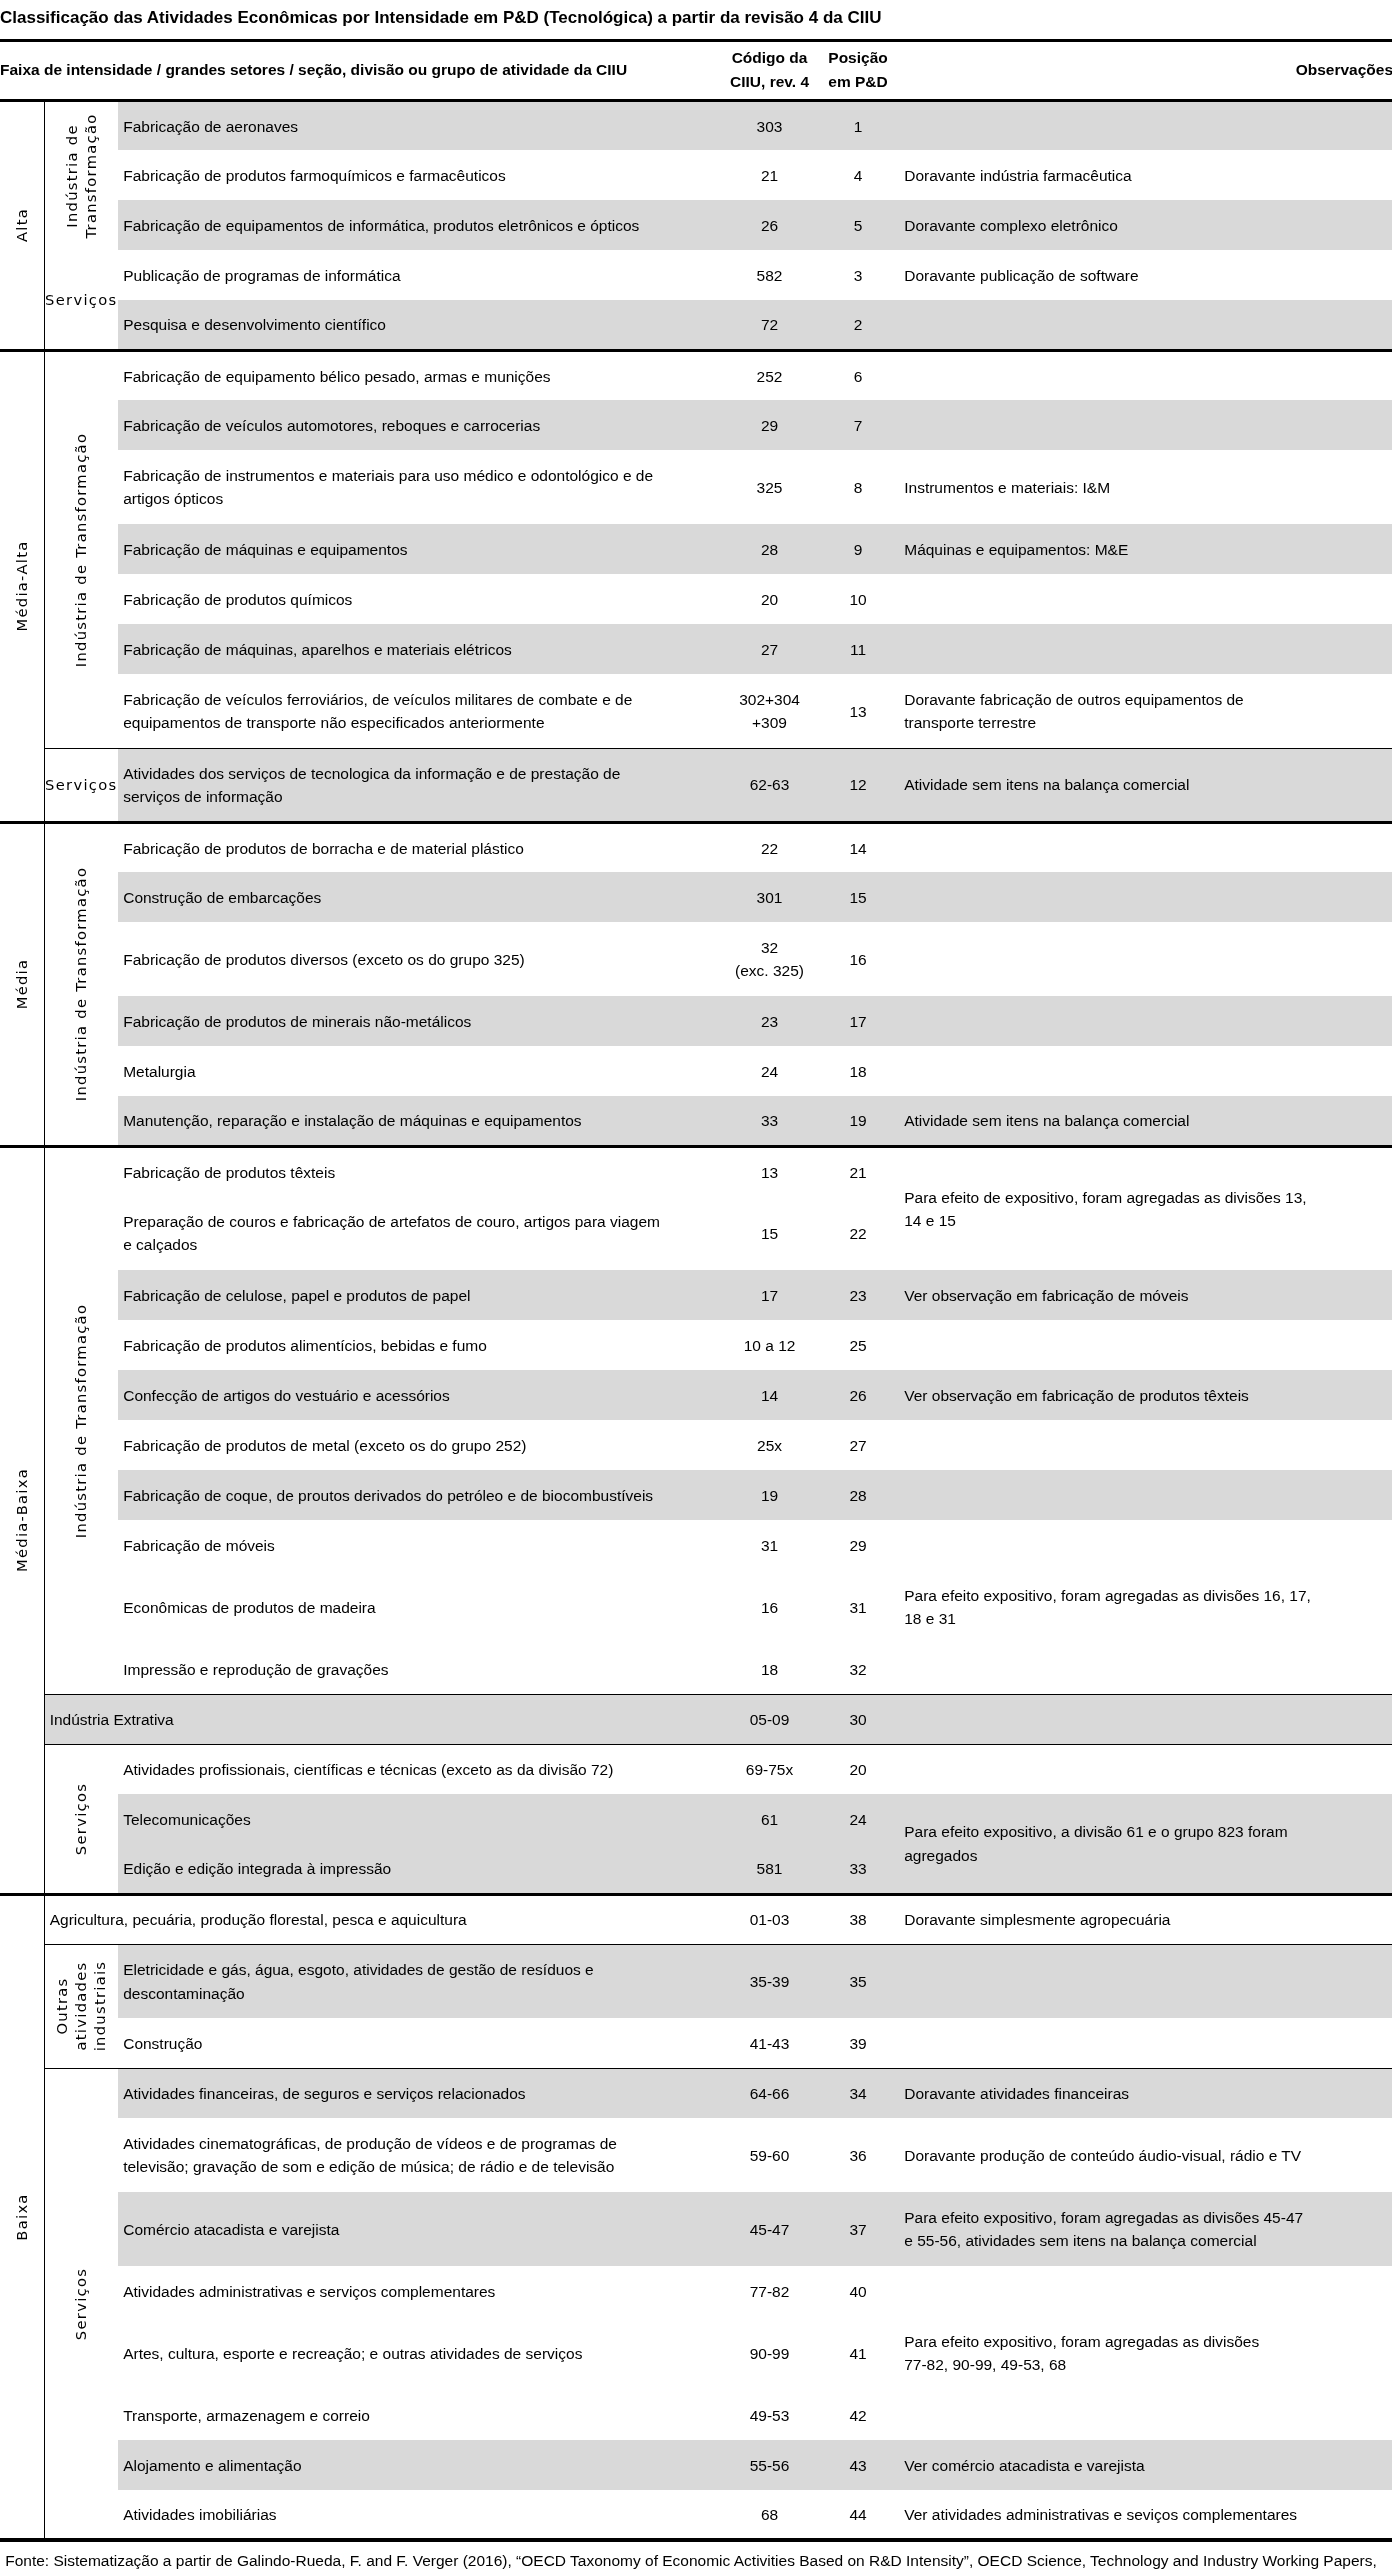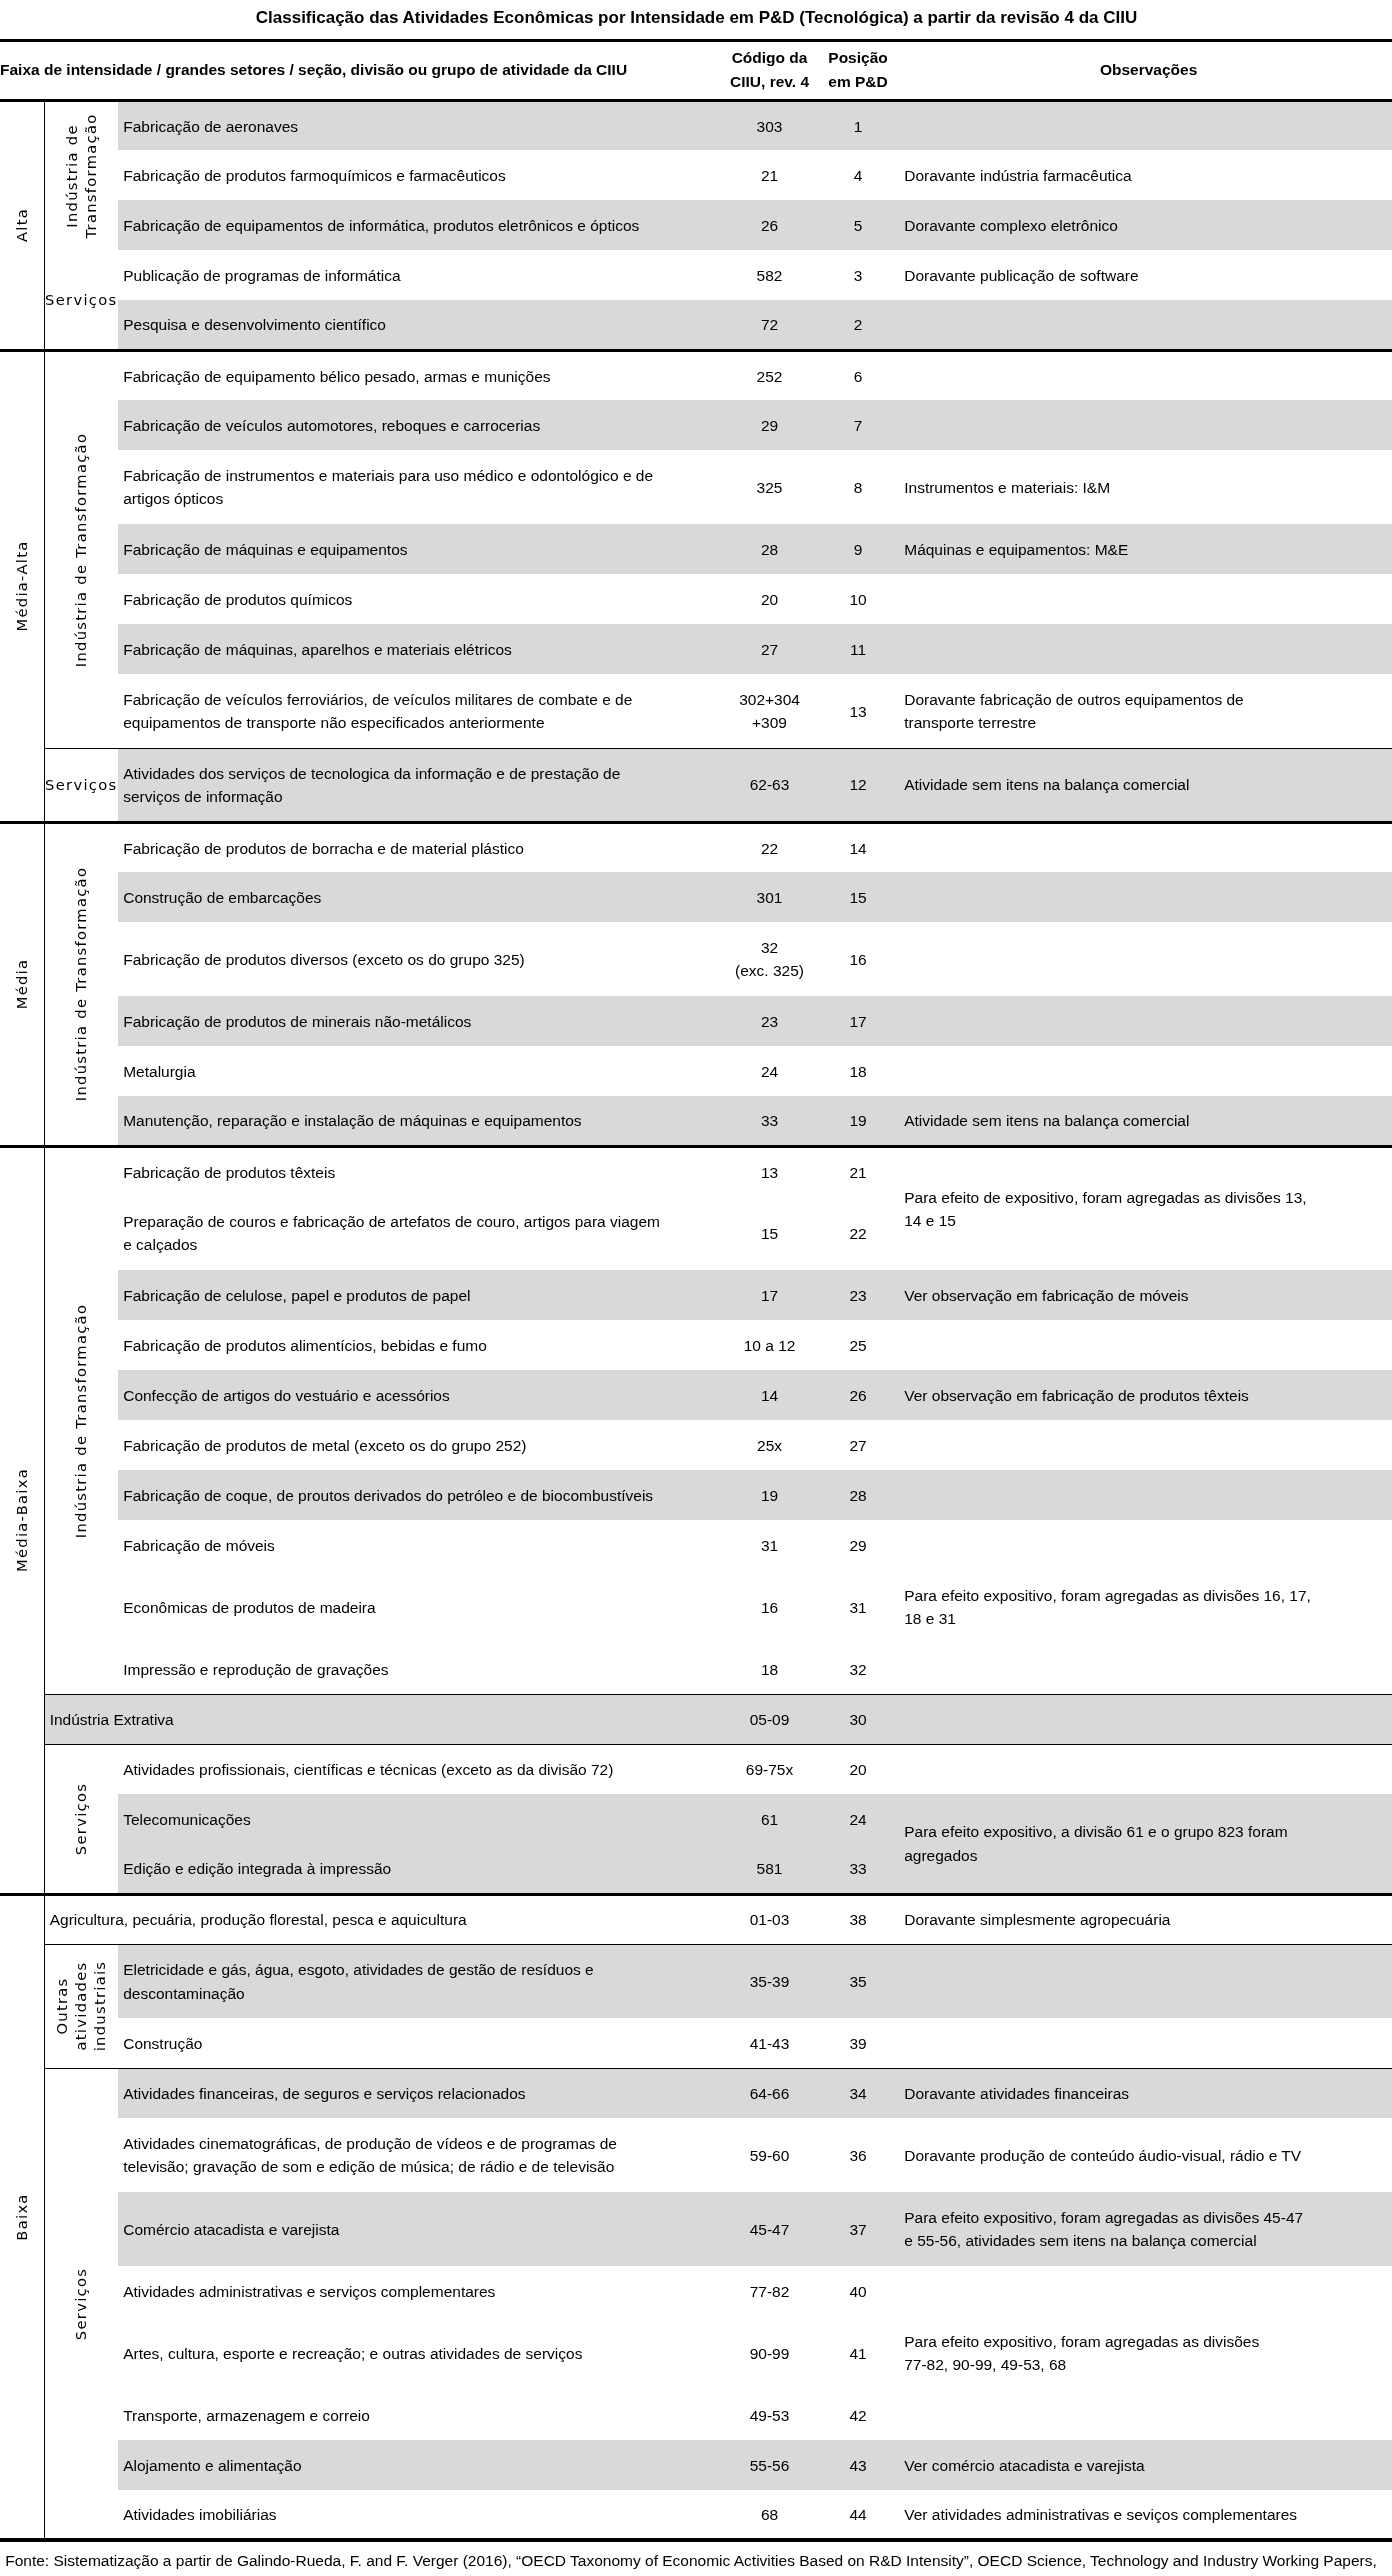--- a/index.html
+++ b/index.html
@@ -1,39 +1,39 @@
 <!DOCTYPE html>
 <html style="font-size:14px"><head>
 <meta charset="utf-8">
 <style>
   html,body{margin:0;padding:0;background:#ffffff;}
   body{width:1393px;font-family:"Liberation Sans",sans-serif;color:#000;}
   .page{width:1393px;}
   .title{
-    text-align:center;font-weight:bold;font-size:17px;
+    font-weight:bold;font-size:17px;
     padding:7.8px 0 11.2px 0;font-family:"Liberation Sans",sans-serif;
   }
   table.tbl{
     border-collapse:collapse;width:1393px;table-layout:fixed;
     border-bottom:4.3px solid #000;
   }
   col.c-int{width:44px;}
   col.c-sec{width:74px;}
   col.c-act{width:604px;}
   col.c-code{width:95px;}
   col.c-pos{width:82px;}
   col.c-obs{width:494px;}
   thead th{
     border-top:3.4px solid #000;border-bottom:3.4px solid #000;
     font-weight:bold;font-size:15.5px;height:57px;vertical-align:middle;
     padding:0;
   }
   .th-main{text-align:left;padding-left:0;}
   .th-code,.th-pos{text-align:center;white-space:pre-line;line-height:1.55;margin-top:14px;}
-  .th-obs{text-align:center;padding-left:5.2px;}
+  .th-obs{text-align:right;padding-left:5.2px;}
   tbody tr{height:50px;}
   tbody tr.tall{height:74px;}
   tbody td{vertical-align:middle;font-size:15.5px;padding:0;}
   td.activity,td.obs{white-space:pre-line;padding-left:5.2px;padding-right:3.4px;line-height:1.5;}
   td.code,td.pos{text-align:center;white-space:pre-line;line-height:1.5;}
   td.intensity{border-right:1.7px solid #000;}
   td.intensity,td.sector{position:relative;overflow:visible;}
   tr.band-start td{border-top:3.4px solid #000;margin-top:37px;}
   tr.group-line td{border-top:1.7px solid #000;}
   .shade{background:#d9d9d9;}

